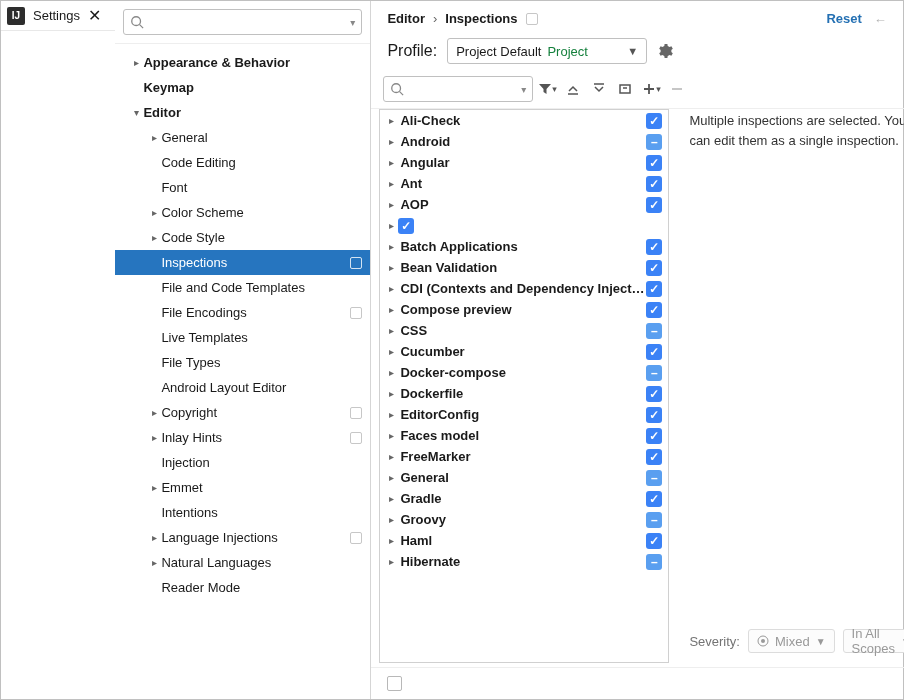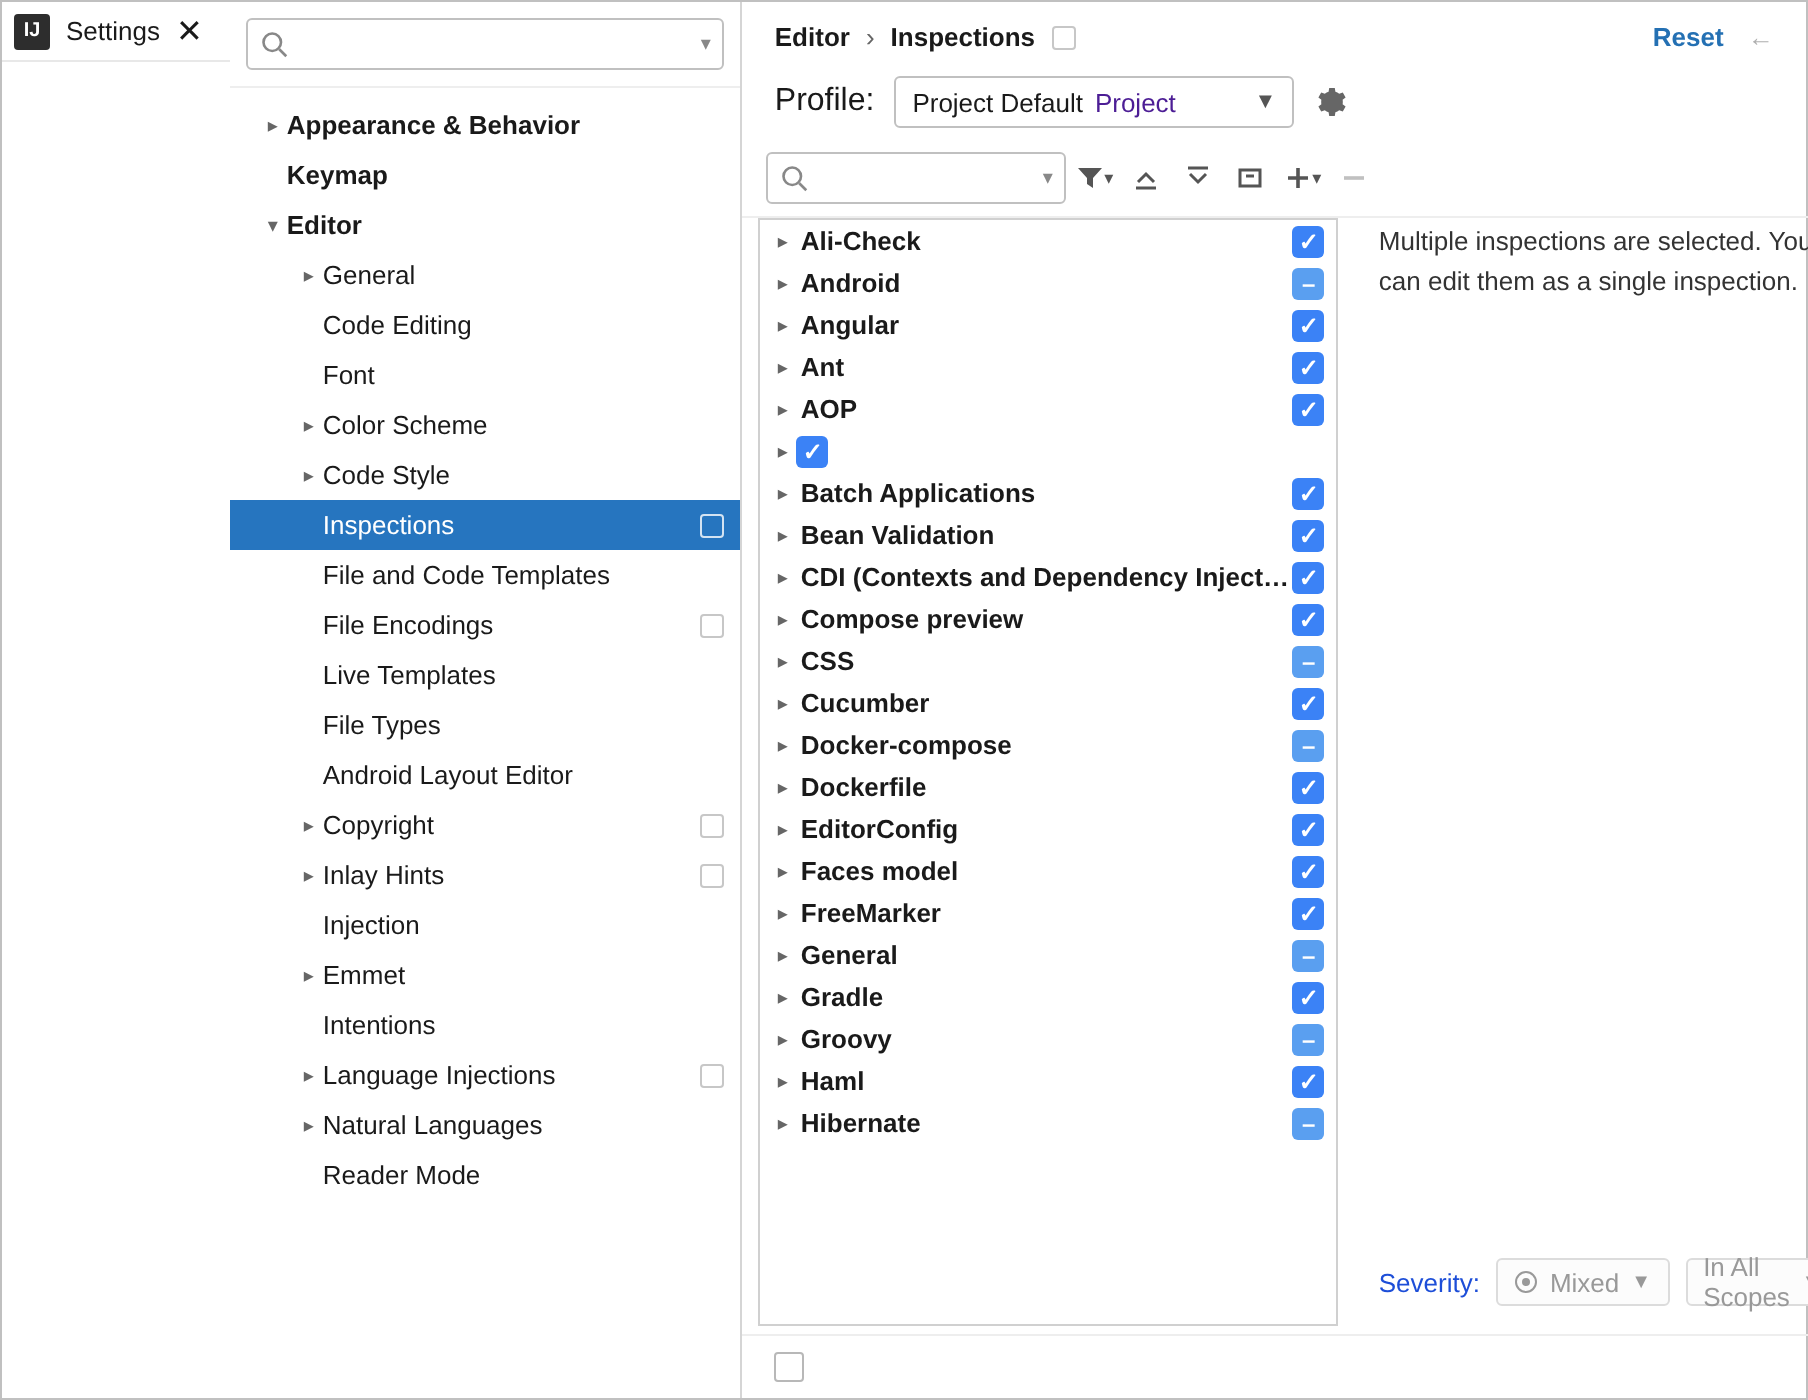--- a/index.html
+++ b/index.html
@@ -30,42 +30,42 @@
   .breadcrumb { display:flex; align-items:center; padding:10px 16px 6px; gap:8px;}
   .crumb { font-weight:700; }
   .sep { color:#666; }
   .crumb-tag { width:12px; height:12px; border:1px solid #c7c7c7; border-radius:2px; }
   .spacer { flex:1; }
   .reset { color:#2470b3; font-weight:700; cursor:pointer; }
   .navbtn { color:#b0b0b0; padding:0 4px; cursor:default;}
   .profile-row { display:flex; align-items:center; gap:10px; padding:6px 16px 12px; }
   .profile-row .lbl { font-size:16px; }
   .combo { display:flex; align-items:center; height:26px; border:1px solid #c0c0c0; border-radius:3px; padding:0 8px; min-width:200px; gap:6px; background:#fff;}
-  .combo .hint { color:#4c1d95; }
+  .combo .hint { color:#15803d; }
   .combo .cv { font-size:11px; color:#555; margin-left:auto;}
   .gear { color:#666; cursor:pointer; }
   .toolbar { display:flex; align-items:center; gap:2px; padding:0 12px 6px 12px; }
   .toolbar .sbox2 { display:flex; align-items:center; height:26px; border:1px solid #c0c0c0; border-radius:3px; padding:0 6px; width:150px; background:#fff;}
   .toolbar .sbox2 svg { width:14px; height:14px; color:#888;}
   .toolbar .iconbtn { width:24px; height:24px; display:flex; align-items:center; justify-content:center; color:#555; cursor:pointer;}
   .toolbar .iconbtn.disabled { color:#c0c0c0; cursor:default;}
   .content { flex:1; display:flex; min-height:0; border-top:1px solid #eee; padding:0 16px 4px 8px;}
   .insp-list { width:290px; border:1px solid #d0d0d0; overflow:auto; background:#fff; position:relative;}
   .insp-list::-webkit-scrollbar { width:10px; }
   .insp-list::-webkit-scrollbar-thumb { background:#c9c9c9; border-radius:5px;}
   .insp-row { display:flex; align-items:center; height:21px; padding:0 6px 0 4px;}
   .insp-row .chev2 { width:14px; display:inline-flex; justify-content:center; color:#666; font-size:10px;}
   .insp-row .name { font-weight:700; flex:1; white-space:nowrap; overflow:hidden; text-overflow:ellipsis; padding-left:2px;}
   .insp-row .statebox { width:16px; height:16px; border-radius:3px; display:flex; align-items:center; justify-content:center; font-size:12px; font-weight:bold;}
   .statebox.checked { background:#3b82f6; color:#fff;}
   .statebox.mixed { background:#5a9ff0; color:#fff;}
   .detail { flex:1; padding:0 0 0 20px; display:flex; flex-direction:column;}
   .detail .desc { color:#333; line-height:1.5; padding-top:2px;}
   .sev-row { display:flex; align-items:center; gap:8px; margin-top:auto; padding-bottom:10px;}
-  .sev-row .sev-lbl { color:#1d4ed8; }
+  .sev-row .sev-lbl { color:#737373; }
   .sev-combo { display:flex; align-items:center; gap:6px; height:24px; border:1px solid #dcdcdc; border-radius:3px; padding:0 8px; color:#999; background:#fcfcfc;}
   .bottom { display:flex; align-items:center; padding:8px 16px; border-top:1px solid #eee;}
   .cb { width:15px; height:15px; border:1px solid #b8b8b8; border-radius:2px; margin-right:8px;}
   .footer { height:48px; border-top:1px solid #d5d5d5; display:flex; align-items:center; padding:0 12px; gap:8px;}
   .help { width:22px; height:22px; border:1px solid #c0c0c0; border-radius:11px; display:flex; align-items:center; justify-content:center; color:#666; cursor:pointer;}
   .footer .spacer2 { flex:1; }
   .btn { min-width:74px; height:26px; border:1px solid #c0c0c0; border-radius:3px; background:#e5e5e5; display:flex; align-items:center; justify-content:center; cursor:pointer; padding:0 14px;}
   .btn.primary { background:#2f7dd1; border-color:#2869b0; color:#fff; font-weight:600;}
   svg { display:block; }
 </style>

